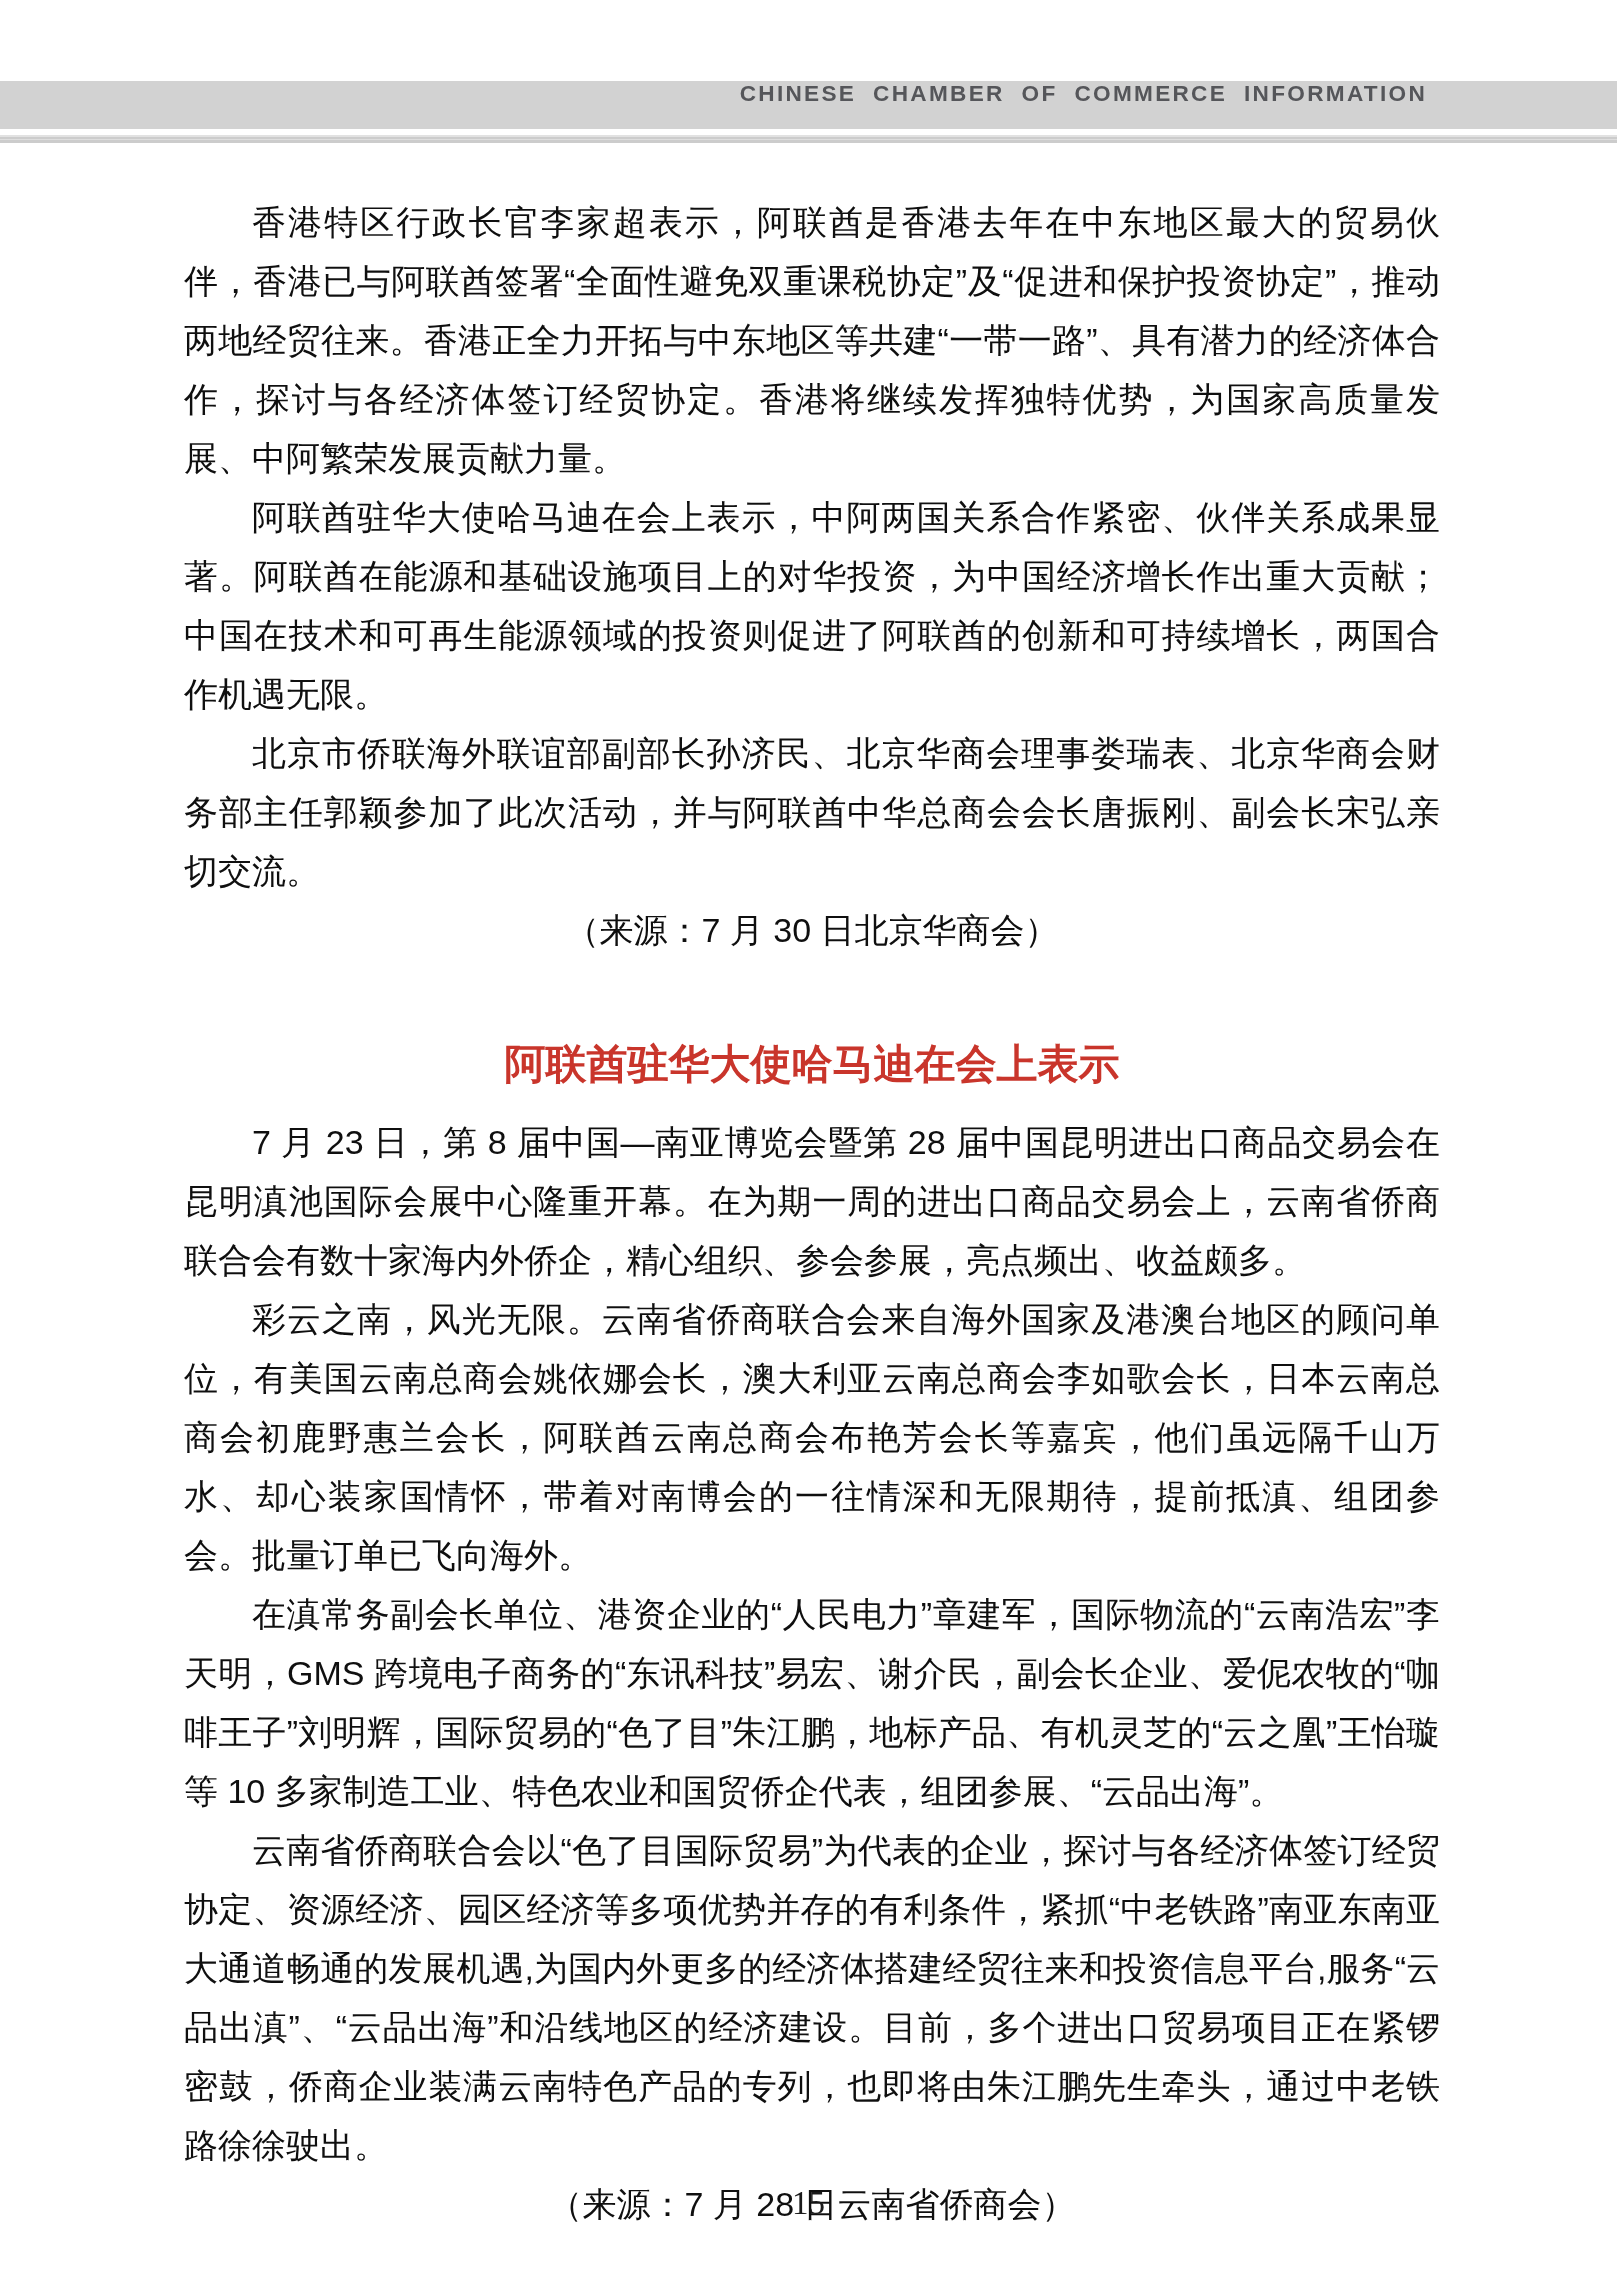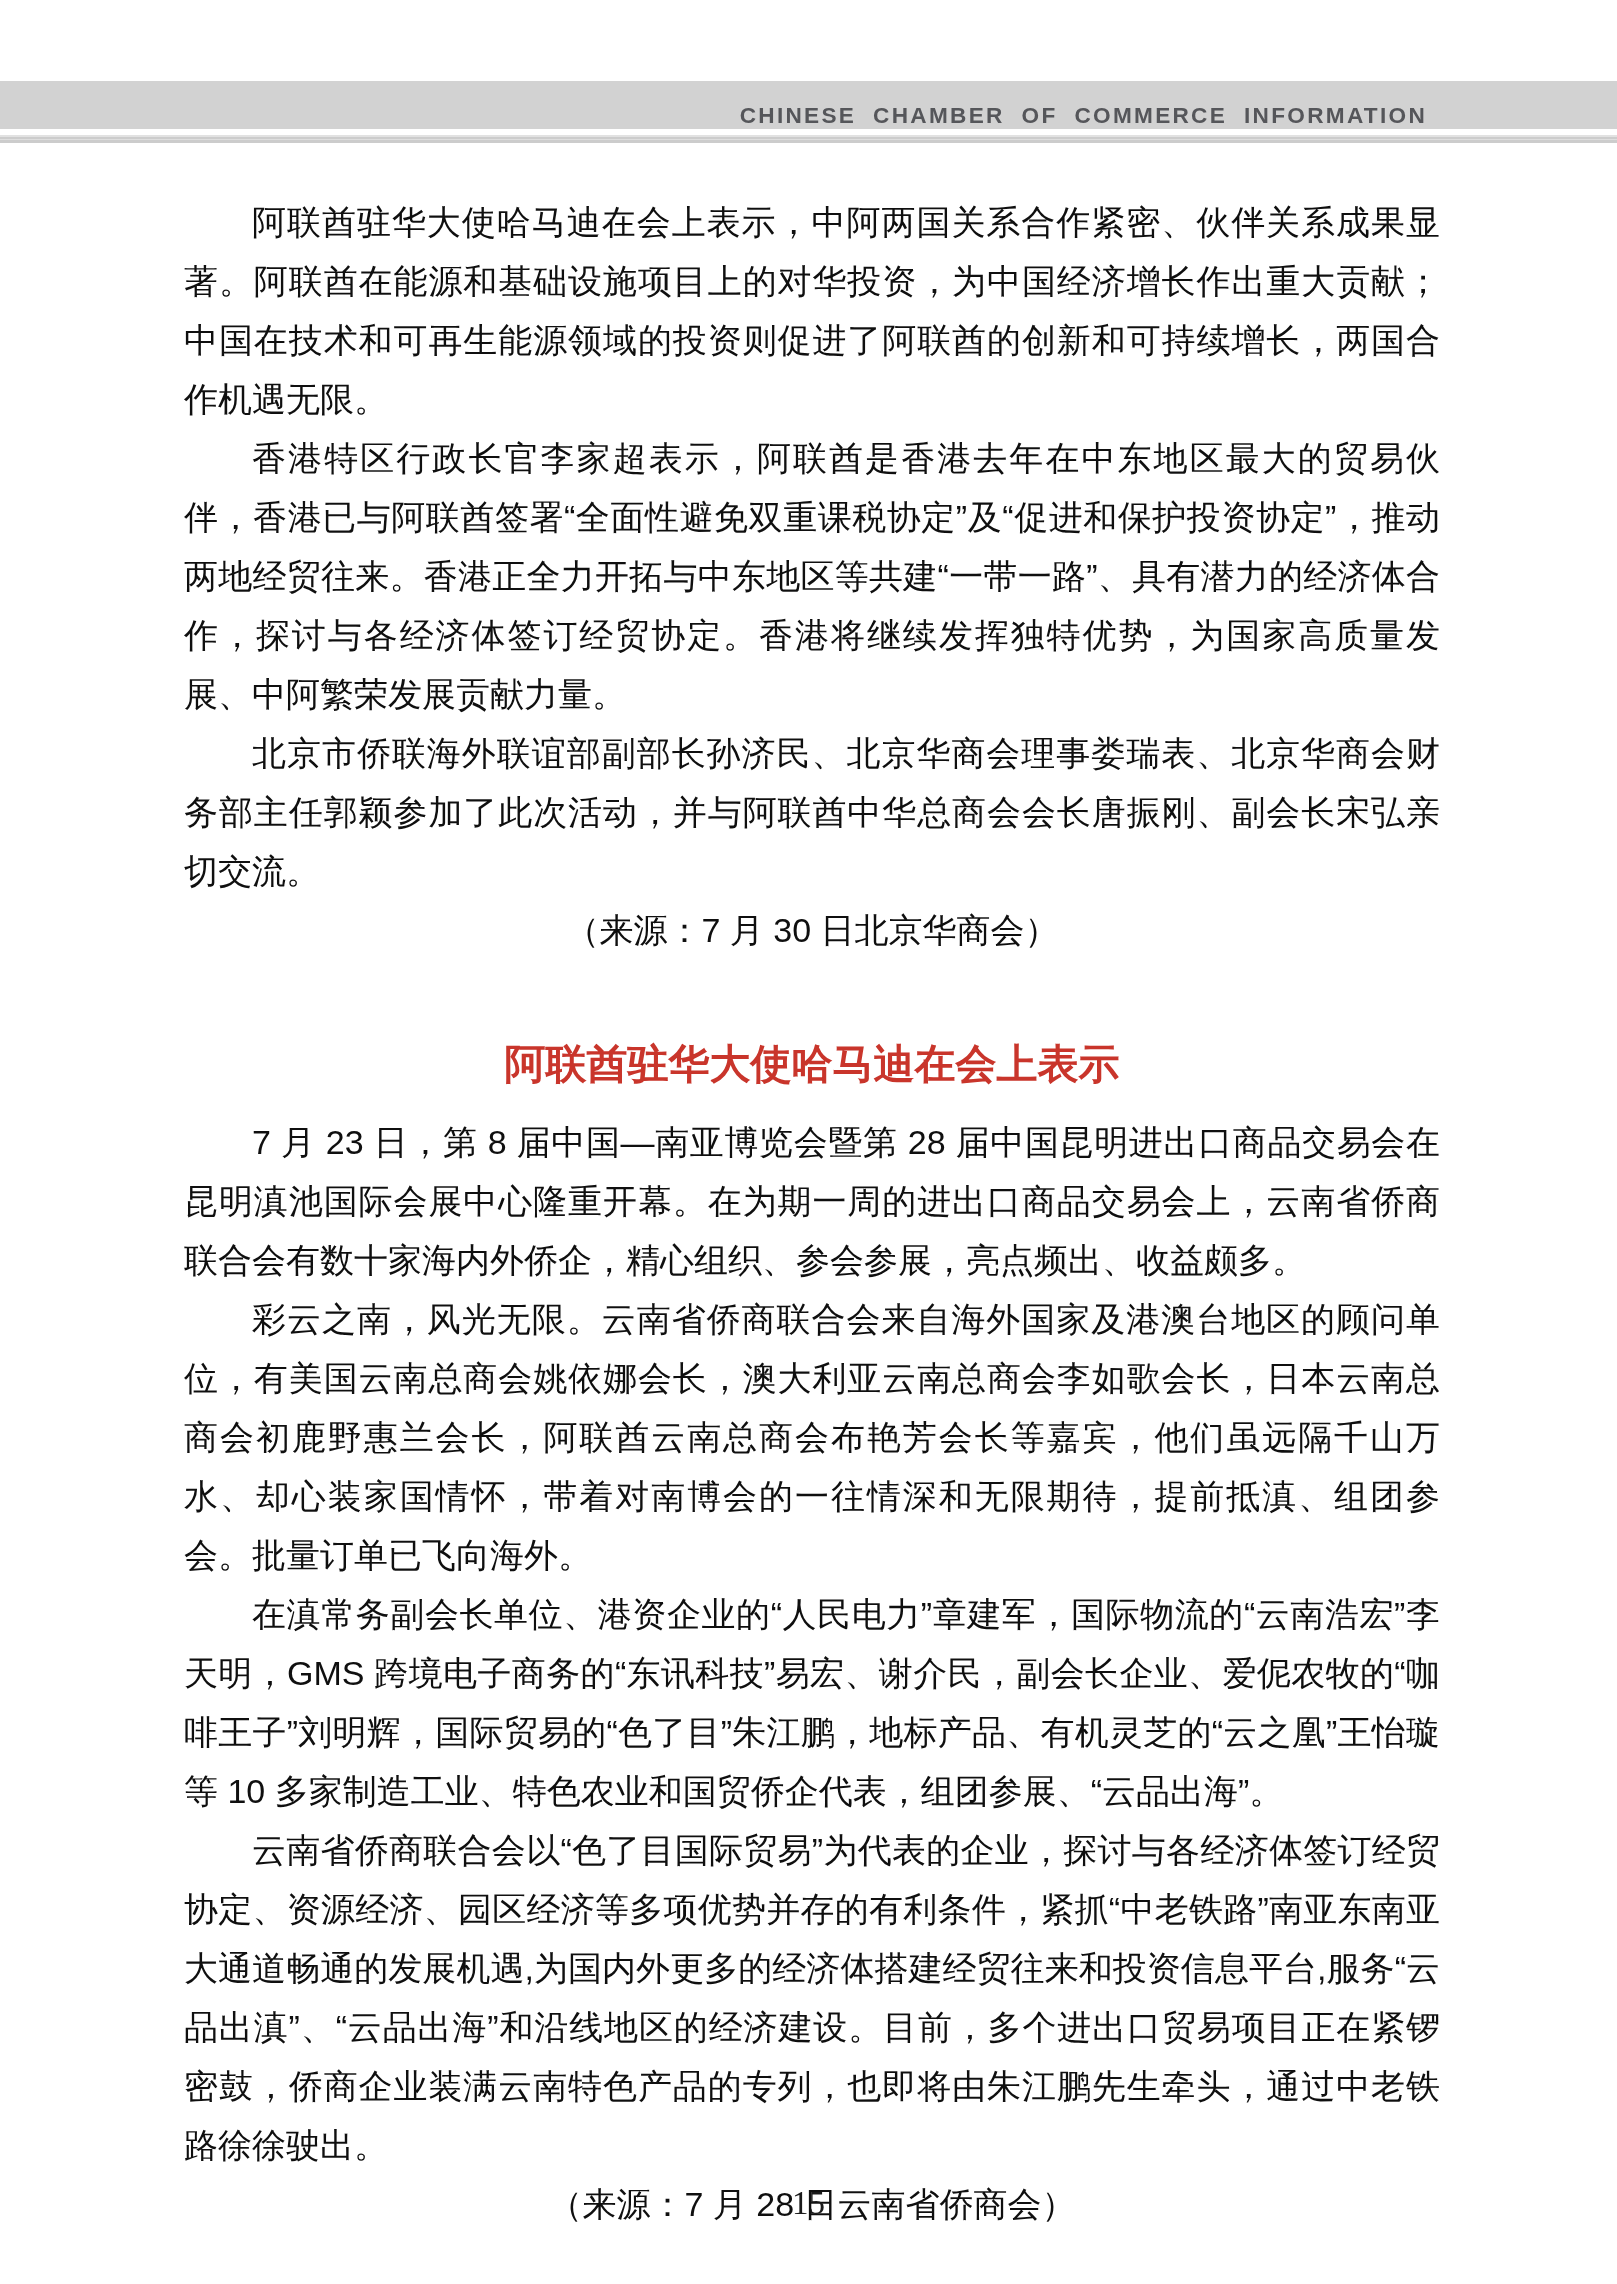--- a/index.html
+++ b/index.html
@@ -9,21 +9,21 @@
     height: 2284px;
     background: #ffffff;
     font-family: "Liberation Sans", sans-serif;
     overflow: hidden;
   }
   .header-bar {
     position: absolute;
     top: 81px; left: 0; right: 0; height: 48px;
     background: #d2d2d2;
     display: flex;
-    align-items: flex-end;
+    align-items: flex-start;
     justify-content: flex-end;
     padding-right: 190px;
     box-sizing: border-box;
   }
   .header-text {
     font-size: 22.6px;
     color: #55565a;
     letter-spacing: 2.3px;
     word-spacing: 8.3px;
     font-weight: bold;
@@ -82,22 +82,22 @@
 
 <div class="page">
 
   <div class="header-bar">
     <span class="header-text">CHINESE CHAMBER OF COMMERCE INFORMATION</span>
   </div>
   <div class="header-stripes"></div>
 
   <div class="content">
 
+    <p class="body-para">香港特区行政长官李家超表示，阿联酋是香港去年在中东地区最大的贸易伙伴，香港已与阿联酋签署“全面性避免双重课税协定”及“促进和保护投资协定”，推动两地经贸往来。香港正全力开拓与中东地区等共建“一带一路”、具有潜力的经济体合作，探讨与各经济体签订经贸协定。香港将继续发挥独特优势，为国家高质量发展、中阿繁荣发展贡献力量。</p>
     <p class="body-para">阿联酋驻华大使哈马迪在会上表示，中阿两国关系合作紧密、伙伴关系成果显著。阿联酋在能源和基础设施项目上的对华投资，为中国经济增长作出重大贡献；中国在技术和可再生能源领域的投资则促进了阿联酋的创新和可持续增长，两国合作机遇无限。</p>
-    <p class="body-para">香港特区行政长官李家超表示，阿联酋是香港去年在中东地区最大的贸易伙伴，香港已与阿联酋签署“全面性避免双重课税协定”及“促进和保护投资协定”，推动两地经贸往来。香港正全力开拓与中东地区等共建“一带一路”、具有潜力的经济体合作，探讨与各经济体签订经贸协定。香港将继续发挥独特优势，为国家高质量发展、中阿繁荣发展贡献力量。</p>
     <p class="body-para">北京市侨联海外联谊部副部长孙济民、北京华商会理事娄瑞表、北京华商会财务部主任郭颖参加了此次活动，并与阿联酋中华总商会会长唐振刚、副会长宋弘亲切交流。</p>
     <p class="source-line">（来源：7 月 30 日北京华商会）</p>
 
     <h2 class="article-title" style="color: rgb(201, 53, 43);">
       <span>阿联酋驻华大使哈马迪在会上表示</span><br>
     </h2>
 
     <p class="body-para">7 月 23 日，第 8 届中国—南亚博览会暨第 28 届中国昆明进出口商品交易会在昆明滇池国际会展中心隆重开幕。在为期一周的进出口商品交易会上，云南省侨商联合会有数十家海内外侨企，精心组织、参会参展，亮点频出、收益颇多。</p>
     <p class="body-para">彩云之南，风光无限。云南省侨商联合会来自海外国家及港澳台地区的顾问单位，有美国云南总商会姚依娜会长，澳大利亚云南总商会李如歌会长，日本云南总商会初鹿野惠兰会长，阿联酋云南总商会布艳芳会长等嘉宾，他们虽远隔千山万水、却心装家国情怀，带着对南博会的一往情深和无限期待，提前抵滇、组团参会。批量订单已飞向海外。</p>
     <p class="body-para">在滇常务副会长单位、港资企业的“人民电力”章建军，国际物流的“云南浩宏”李天明，GMS 跨境电子商务的“东讯科技”易宏、谢介民，副会长企业、爱伲农牧的“咖啡王子”刘明辉，国际贸易的“色了目”朱江鹏，地标产品、有机灵芝的“云之凰”王怡璇等 10 多家制造工业、特色农业和国贸侨企代表，组团参展、“云品出海”。</p>

